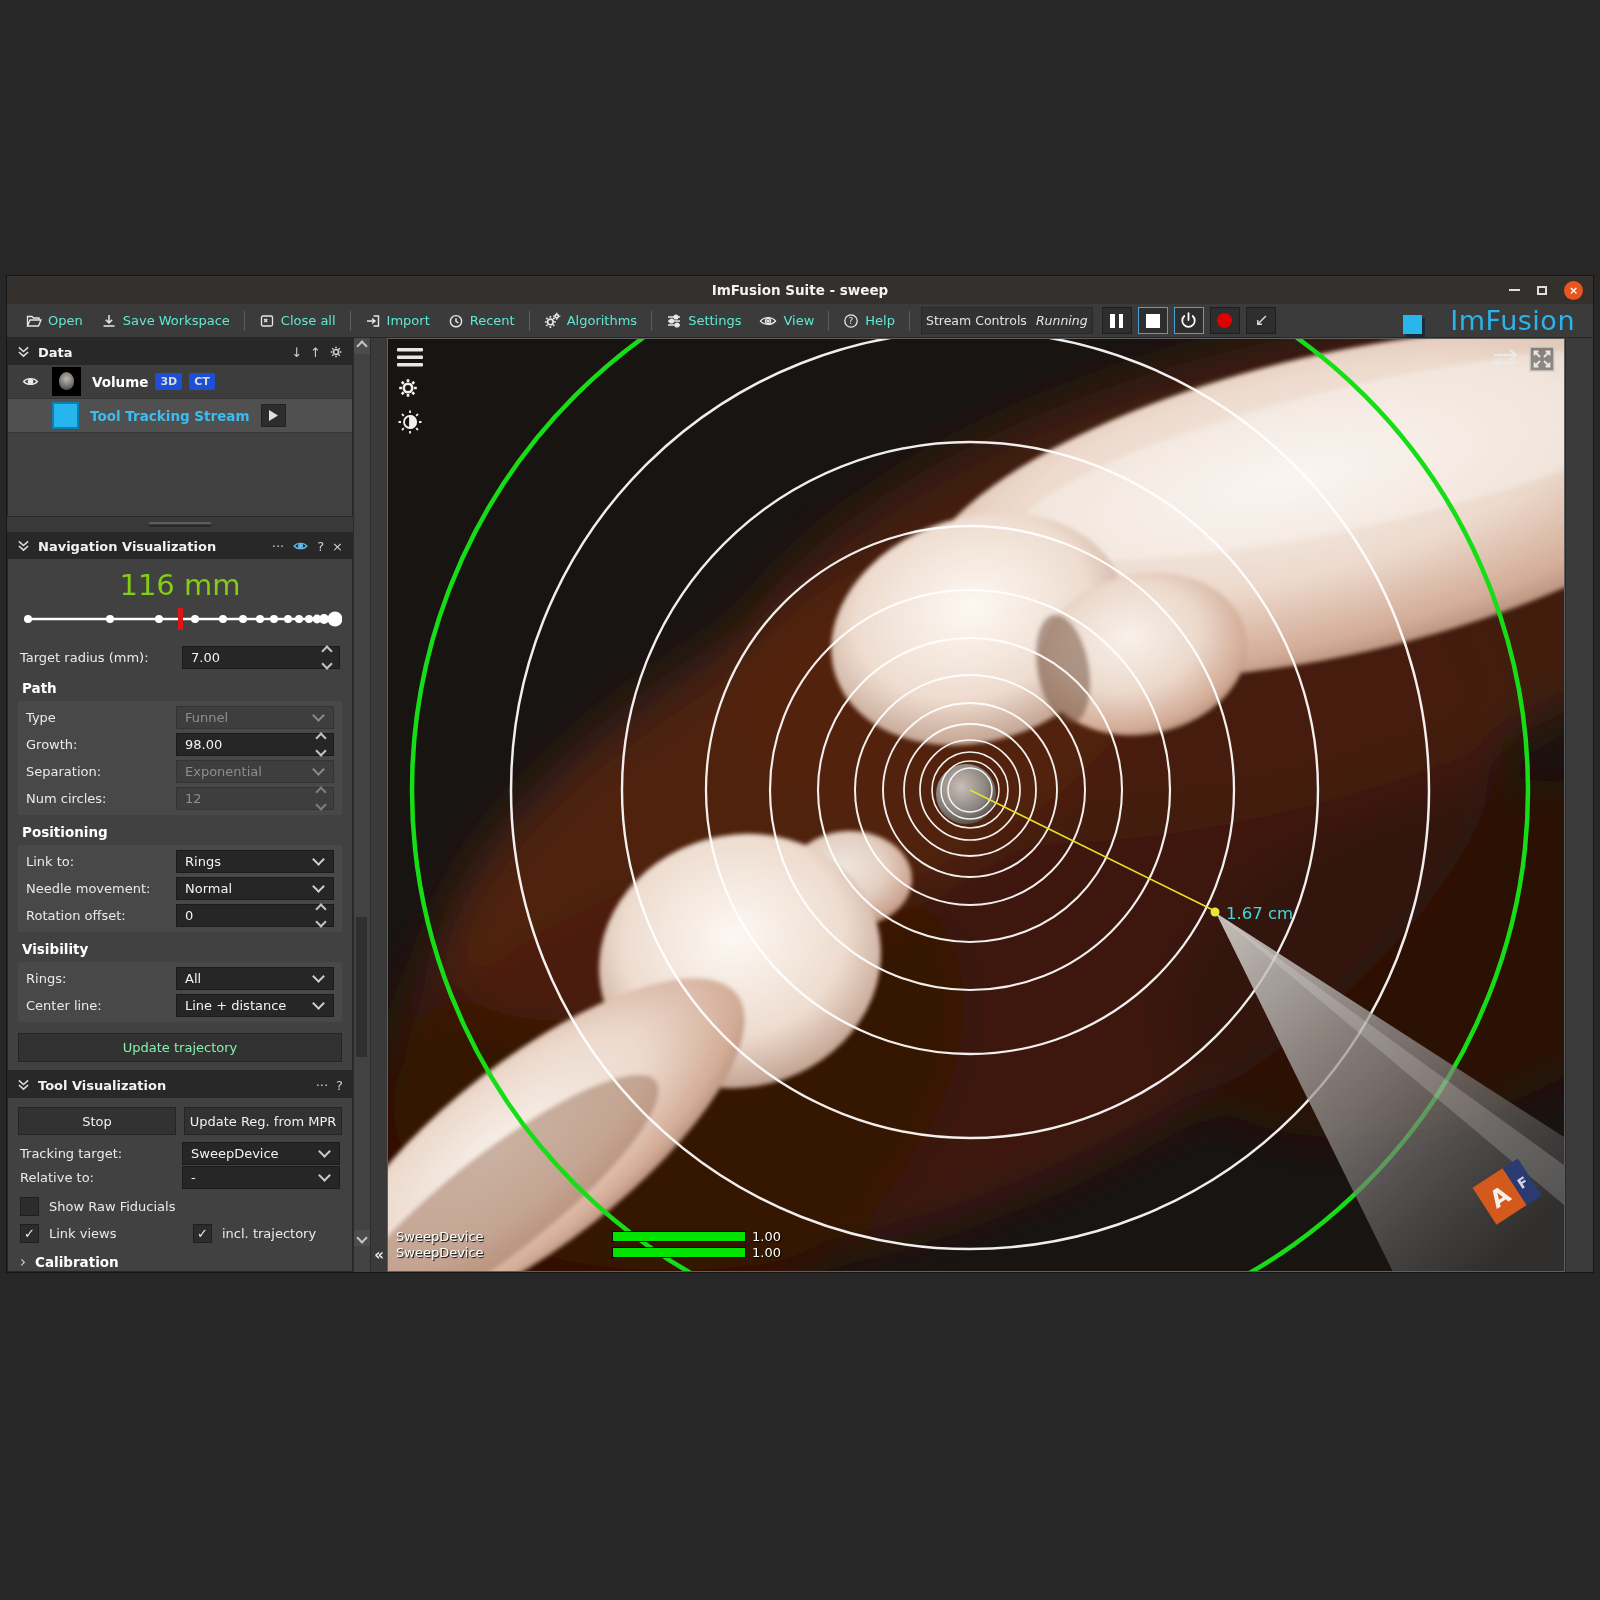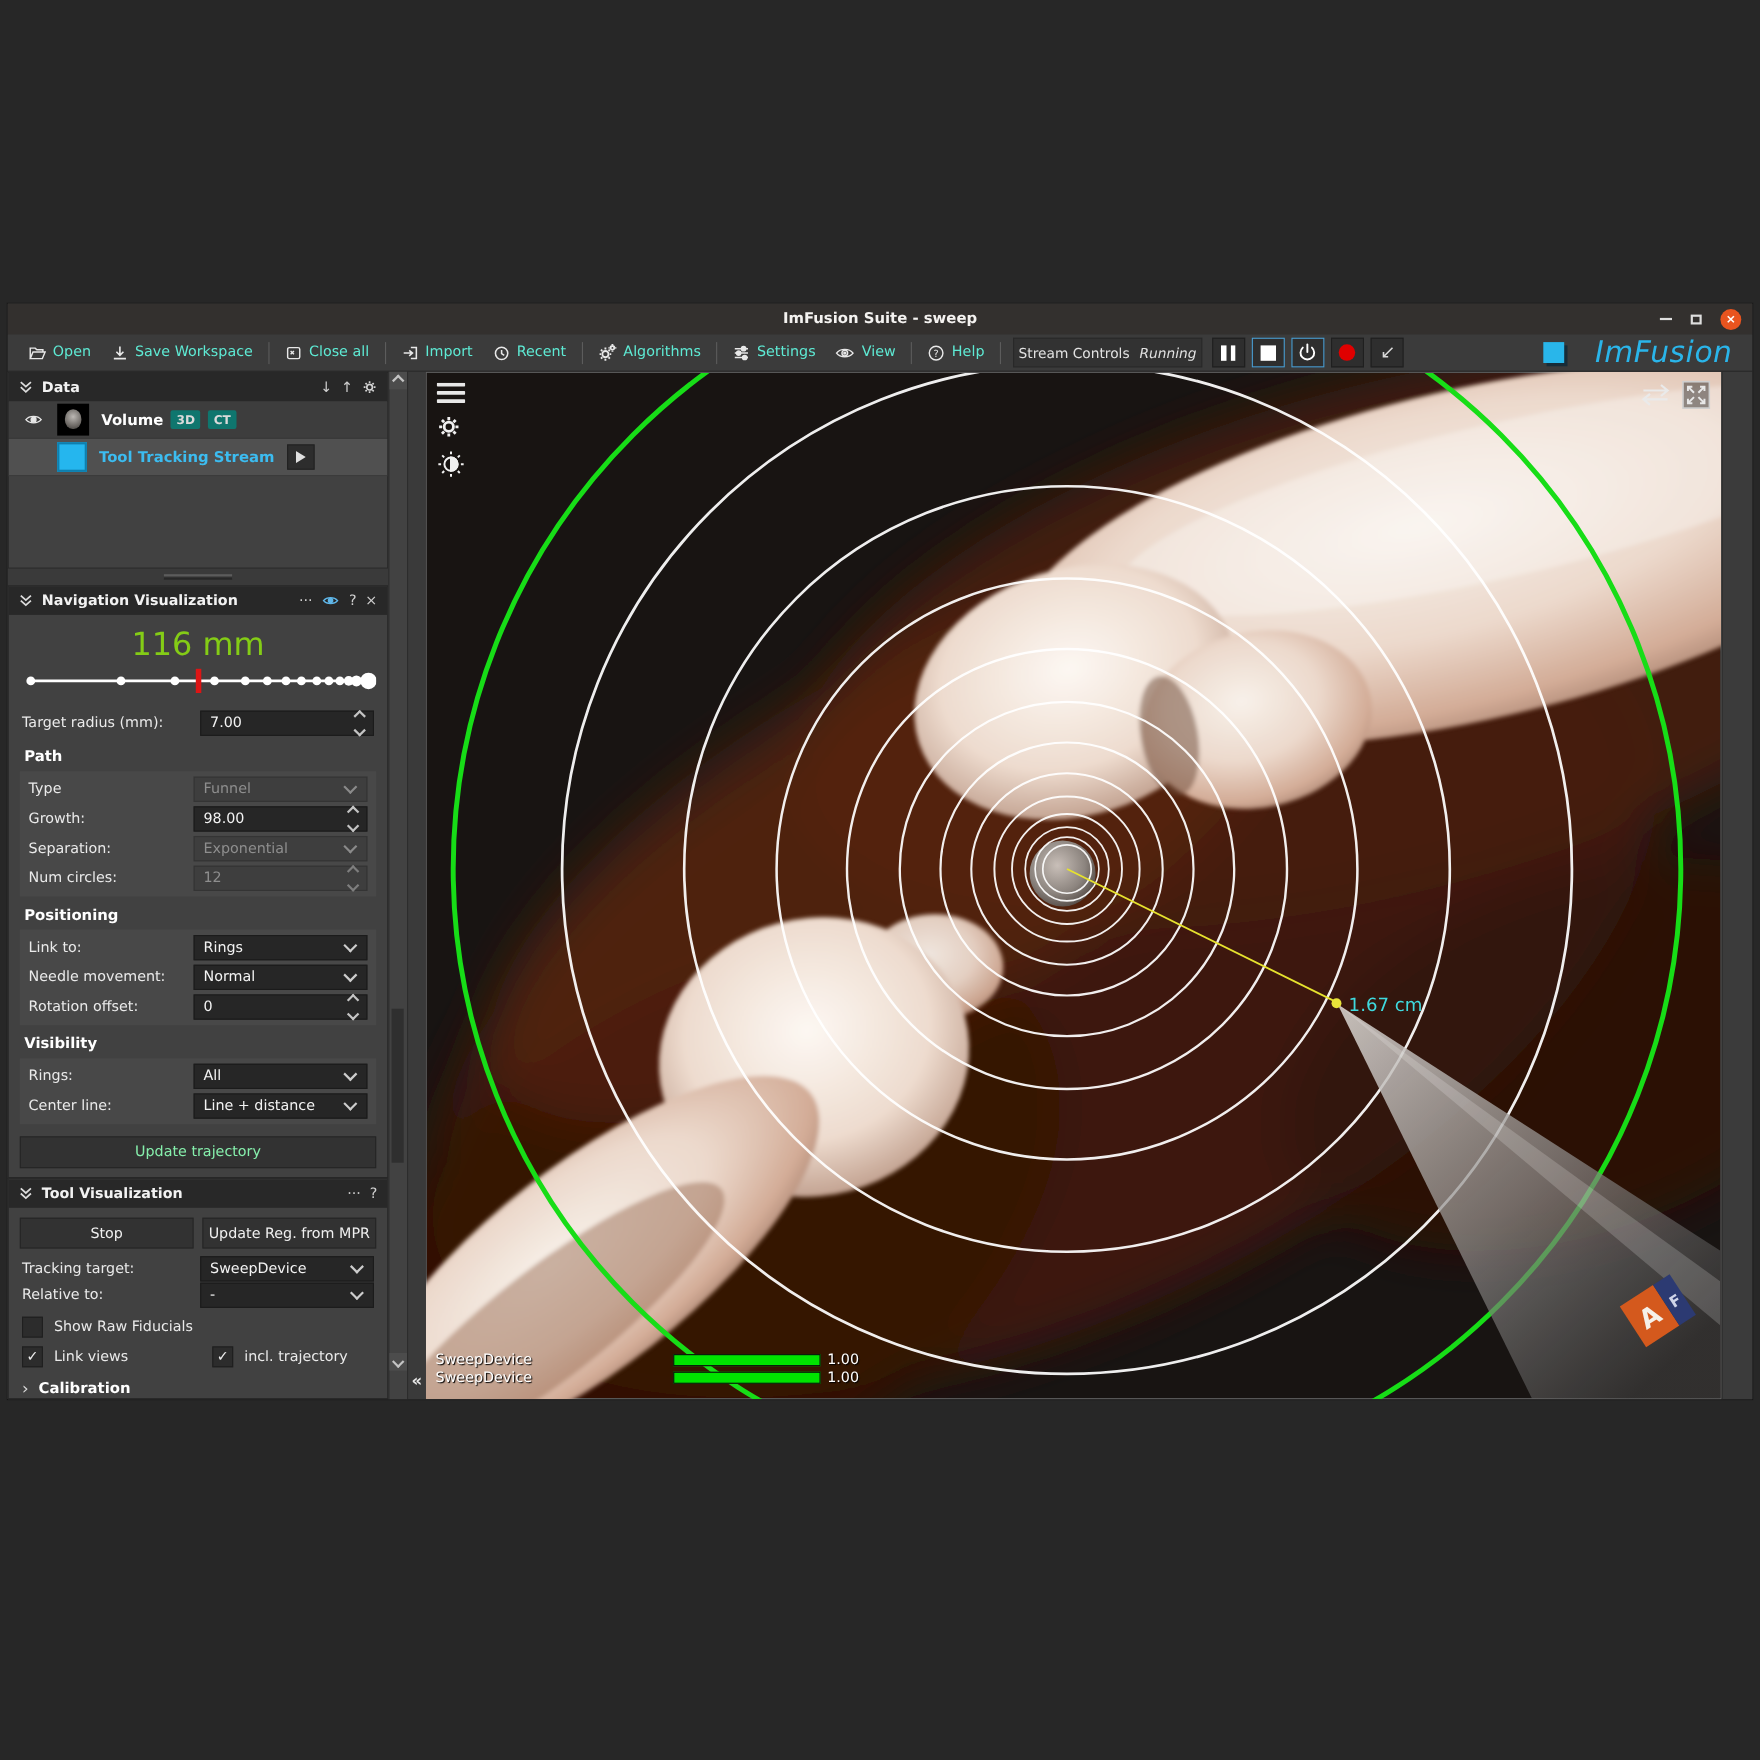--- a/index.html
+++ b/index.html
@@ -17,21 +17,21 @@
   .tbtn{display:flex;align-items:center;gap:6px;padding:0 9px;height:27px;color:#5eead4;font-size:13px;white-space:nowrap;cursor:default;justify-content:space-between;}
   .tsep{width:1px;height:20px;background:#5c5c5c;margin:0 5px;flex:0 0 1px;}
   .streambox{display:flex;align-items:center;gap:9px;height:25px;padding:0 4px;background:#323232;border:1px solid #282828;color:#e2e2e2;font-size:12.5px;margin:0 6px;}
   .streambox .status{font-style:italic;}
   .sbtn{width:30px;height:27px;background:#2e2e2e;border:1px solid #1f1f1f;display:flex;align-items:center;justify-content:center;margin:0 3px;box-sizing:border-box;}
   .sbtn.active{border:1px solid #4a9fd4;}
   .pausebars{display:flex;gap:4px;}
   .pausebars span{display:block;width:4.5px;height:14px;background:#fff;}
   .stopsq{width:14px;height:14px;background:#fff;}
   .recdot{width:15px;height:15px;border-radius:50%;background:#e00000;}
-  .logo{margin-left:auto;display:flex;align-items:center;gap:28px;padding-right:8px;font-style:italic;}
+  .logo{margin-left:auto;display:flex;align-items:flex-end;gap:28px;padding-right:8px;}
   .logo-sq{width:19px;height:19px;background:#29b6ea;box-shadow:3px 3px 0 rgba(0,35,55,.6);}
   .logo-text{font-size:27px;color:#2ab5ea;letter-spacing:.5px;line-height:1;}
   
   .content{flex:1;display:flex;min-height:0;}
   .sidebar{flex:0 0 380px;display:flex;background:#3a3a3a;min-height:0;}
   .panels{width:346px;display:flex;flex-direction:column;overflow:hidden;}
   .vscroll{width:16px;border-left:1px solid #2c2c2c;background:#424242;position:relative;}
   .vs-up,.vs-down{position:absolute;left:0;width:100%;height:16px;background:#4c4c4c;display:flex;align-items:center;justify-content:center;}
   .vs-up{top:0;} .vs-down{bottom:26px;}
   .vs-thumb{position:absolute;left:2px;width:11px;top:62%;height:140px;background:#2f2f2f;}
@@ -41,21 +41,21 @@
   .phead .spacer{flex:1;}
   .picon{color:#cfcfcf;font-size:13px;font-weight:normal;cursor:default;}
   
   .panel-data{flex:0 0 179px;}
   .drow{height:33px;display:flex;align-items:center;background:#3d3d3d;border-bottom:1px solid #373737;}
   .drow.selected{background:#505050;}
   .eyecell{width:44px;display:flex;justify-content:center;flex:0 0 44px;}
   .thumb{width:29px;height:29px;background:#000;position:relative;margin-right:11px;flex:0 0 29px;}
   .thumb::after{content:"";position:absolute;left:7px;top:5px;width:15px;height:18px;border-radius:50% 50% 46% 46%;background:radial-gradient(circle at 50% 38%,#bcb8b4,#6e6a66 62%,#393734);}
   .vname{font-weight:bold;color:#fff;font-size:13.5px;}
-  .badge{background:#0f766e;color:#dadada;font-size:11px;font-weight:bold;padding:2px 5px;margin-left:7px;border-radius:2px;}
+  .badge{background:#1d4ed8;color:#dadada;font-size:11px;font-weight:bold;padding:2px 5px;margin-left:7px;border-radius:2px;}
   .streamicon{width:23px;height:23px;background:#25b6ee;border:2px solid #0e7fae;margin-right:11px;flex:0 0 23px;box-sizing:content-box;}
   .sname{color:#3cbcf0;font-weight:bold;font-size:13.5px;}
   .playbtn{width:23px;height:21px;background:#2d2d2d;border:1px solid #222;display:flex;align-items:center;justify-content:center;margin-left:11px;}
   .splitter{height:15px;display:flex;align-items:center;justify-content:center;background:#3a3a3a;}
   .grip{width:62px;height:5px;border-top:2px solid #5c5c5c;border-bottom:2px solid #272727;box-sizing:border-box;}
   
   .panel-nav{flex:0 0 533px;}
   .bigread{font-size:29px;color:#84cc16;text-align:center;margin:9px 0 2px;}
   .sliderwrap{margin:2px 12px 7px;}
   .frow{display:flex;align-items:center;height:28px;margin:0 12px;}

